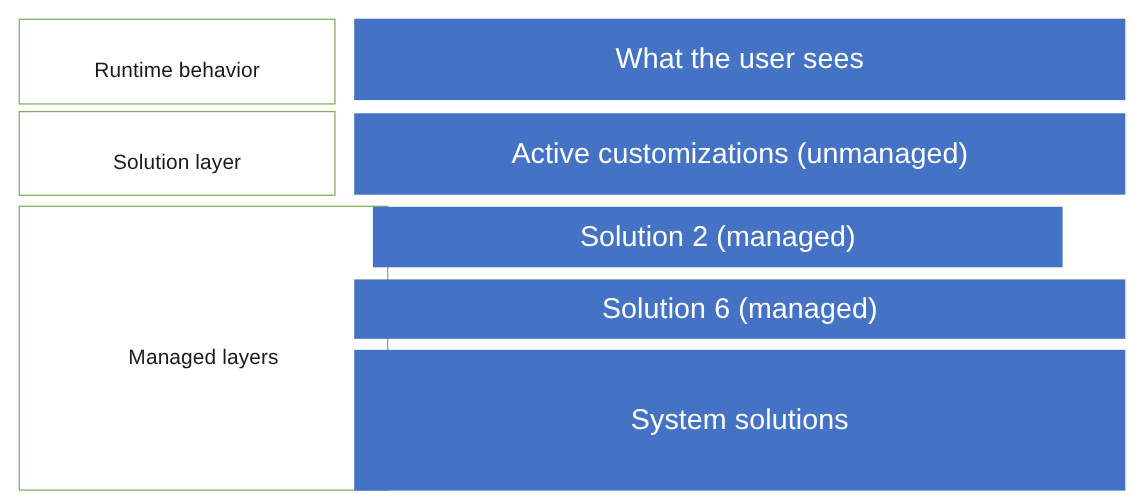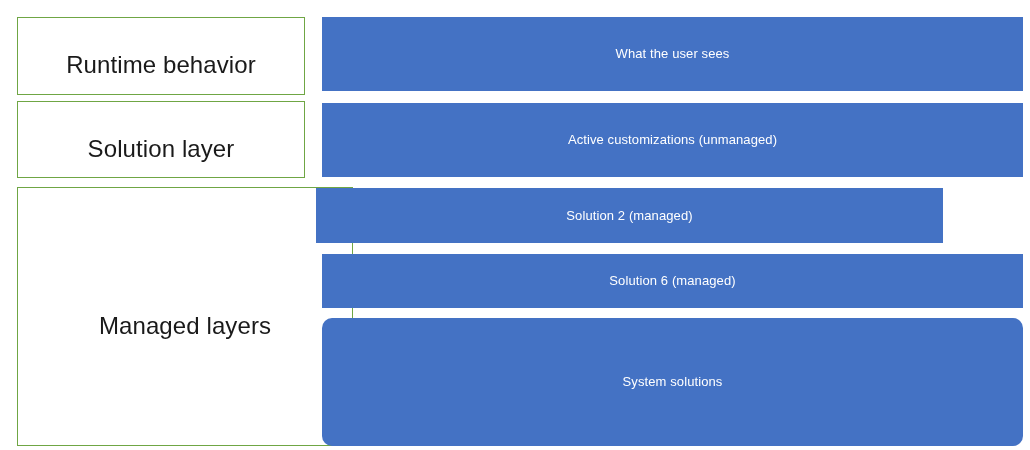--- a/index.html
+++ b/index.html
@@ -24,40 +24,40 @@
     position: absolute;
     box-sizing: border-box;
     background: #ffffff;
     border: 1.4px solid #6FA644;
     display: flex;
     align-items: center;
     justify-content: center;
     text-align: center;
   }
   .left-box .lbl {
-    font-size: 24px;
+    font-size: 19px;
     line-height: 1.2;
     color: #1a1a1a;
     letter-spacing: 0.1px;
     padding: 0 8px;
     margin-top: 19px;
   }
 
   
   .blue-bar {
     position: absolute;
     box-sizing: border-box;
     background: #4472C4;
     display: flex;
     align-items: center;
     justify-content: center;
     text-align: center;
   }
   .blue-bar .lbl {
-    font-size: 13px;
+    font-size: 26px;
     line-height: 1.2;
     color: #ffffff;
     letter-spacing: 0.1px;
     padding: 0 10px;
   }
 </style>
 </head>
 <body>
 
 <div id="canvas">
@@ -75,25 +75,25 @@
   </div>
 
   <div class="blue-bar" style="left:322px; top:17px; width:701px; height:74px;">
     <span class="lbl">What the user sees</span>
   </div>
 
   <div class="blue-bar" style="left:322px; top:103px; width:701px; height:74px;">
     <span class="lbl">Active customizations (unmanaged)</span>
   </div>
 
-  <div class="blue-bar" style="left:316px; top:188px; width:627px; height:55px;">
+  <div class="blue-bar" style="left:339px; top:188px; width:627px; height:55px;">
     <span class="lbl">Solution 2 (managed)</span>
   </div>
 
   <div class="blue-bar" style="left:322px; top:254px; width:701px; height:54px;">
     <span class="lbl">Solution 6 (managed)</span>
   </div>
 
-  <div class="blue-bar" style="left:322px; top:318px; width:701px; height:128px;border-radius:10px;">
+  <div class="blue-bar" style="left:322px; top:318px; width:701px; height:128px;">
     <span class="lbl">System solutions</span>
   </div>
 
 </div>
 
 </body></html>

